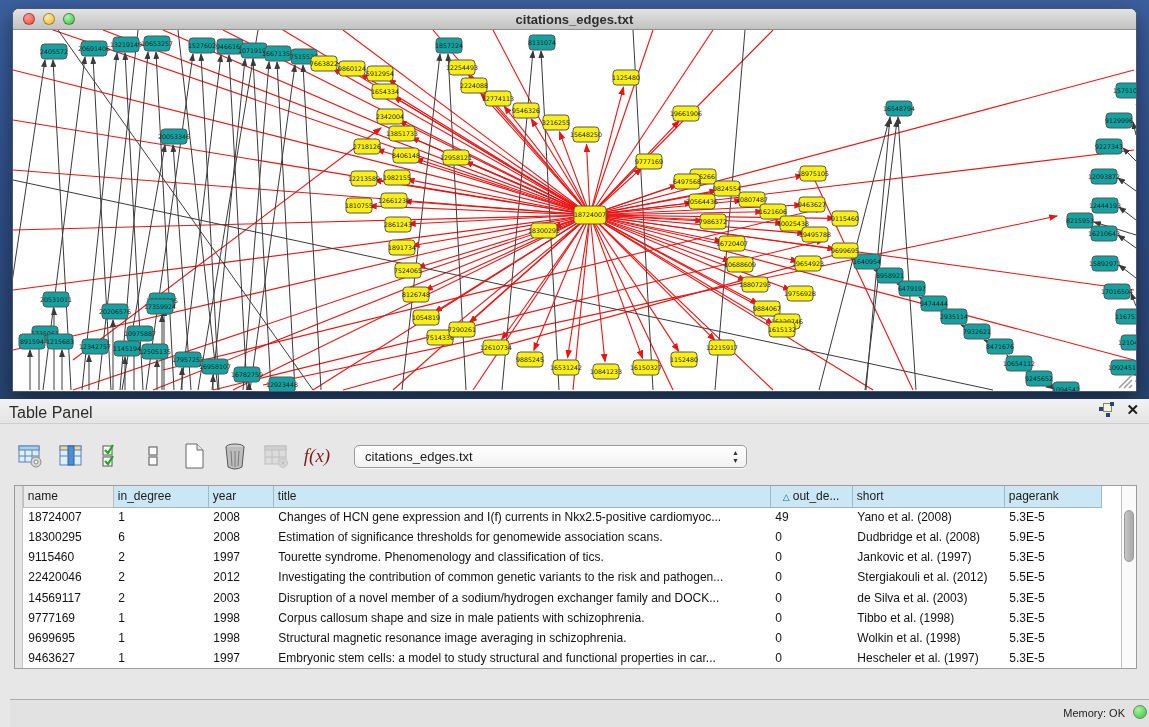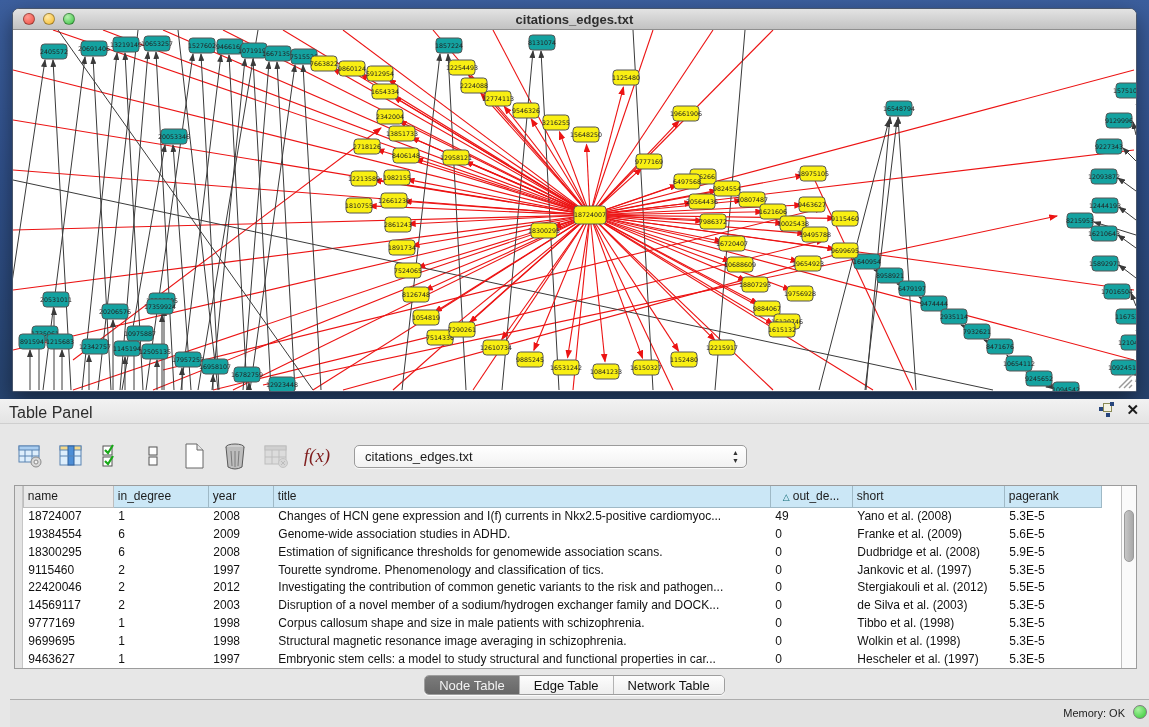--- a/index.html
+++ b/index.html
@@ -822,29 +822,20 @@
           <tr>
             <td>18724007</td>
             <td>1</td>
             <td>2008</td>
             <td>Changes of HCN gene expression and I(f) currents in Nkx2.5-positive cardiomyoc...</td>
             <td>49</td>
             <td>Yano et al. (2008)</td>
             <td>5.3E-5</td>
           </tr>
           <tr>
-            <td>19384554</td>
-            <td>6</td>
-            <td>2009</td>
-            <td>Genome-wide association studies in ADHD.</td>
-            <td>0</td>
-            <td>Franke et al. (2009)</td>
-            <td>5.6E-5</td>
-          </tr>
-          <tr>
             <td>18300295</td>
             <td>6</td>
             <td>2008</td>
             <td>Estimation of significance thresholds for genomewide association scans.</td>
             <td>0</td>
             <td>Dudbridge et al. (2008)</td>
             <td>5.9E-5</td>
           </tr>
           <tr>
             <td>9115460</td>
@@ -901,25 +892,18 @@
             <td>5.3E-5</td>
           </tr>
         </tbody>
     </table>
     <div style="width:20px" class="filler-col"></div>
     <div class="vscroll">
         <div class="thumb"></div>
       </div>
   </div>
 
-  <div class="tabs">
-    <div class="seg" id="tab-seg">
-        <div class="tab sel">Node Table</div>
-        <div class="tab">Edge Table</div>
-        <div class="tab">Network Table</div>
-      </div>
-  </div>
 </div>
 
 <div class="statusbar">
   <span class="mem">Memory: OK</span>
   <span class="mem-dot"></span>
 </div>
 
 </body></html>

